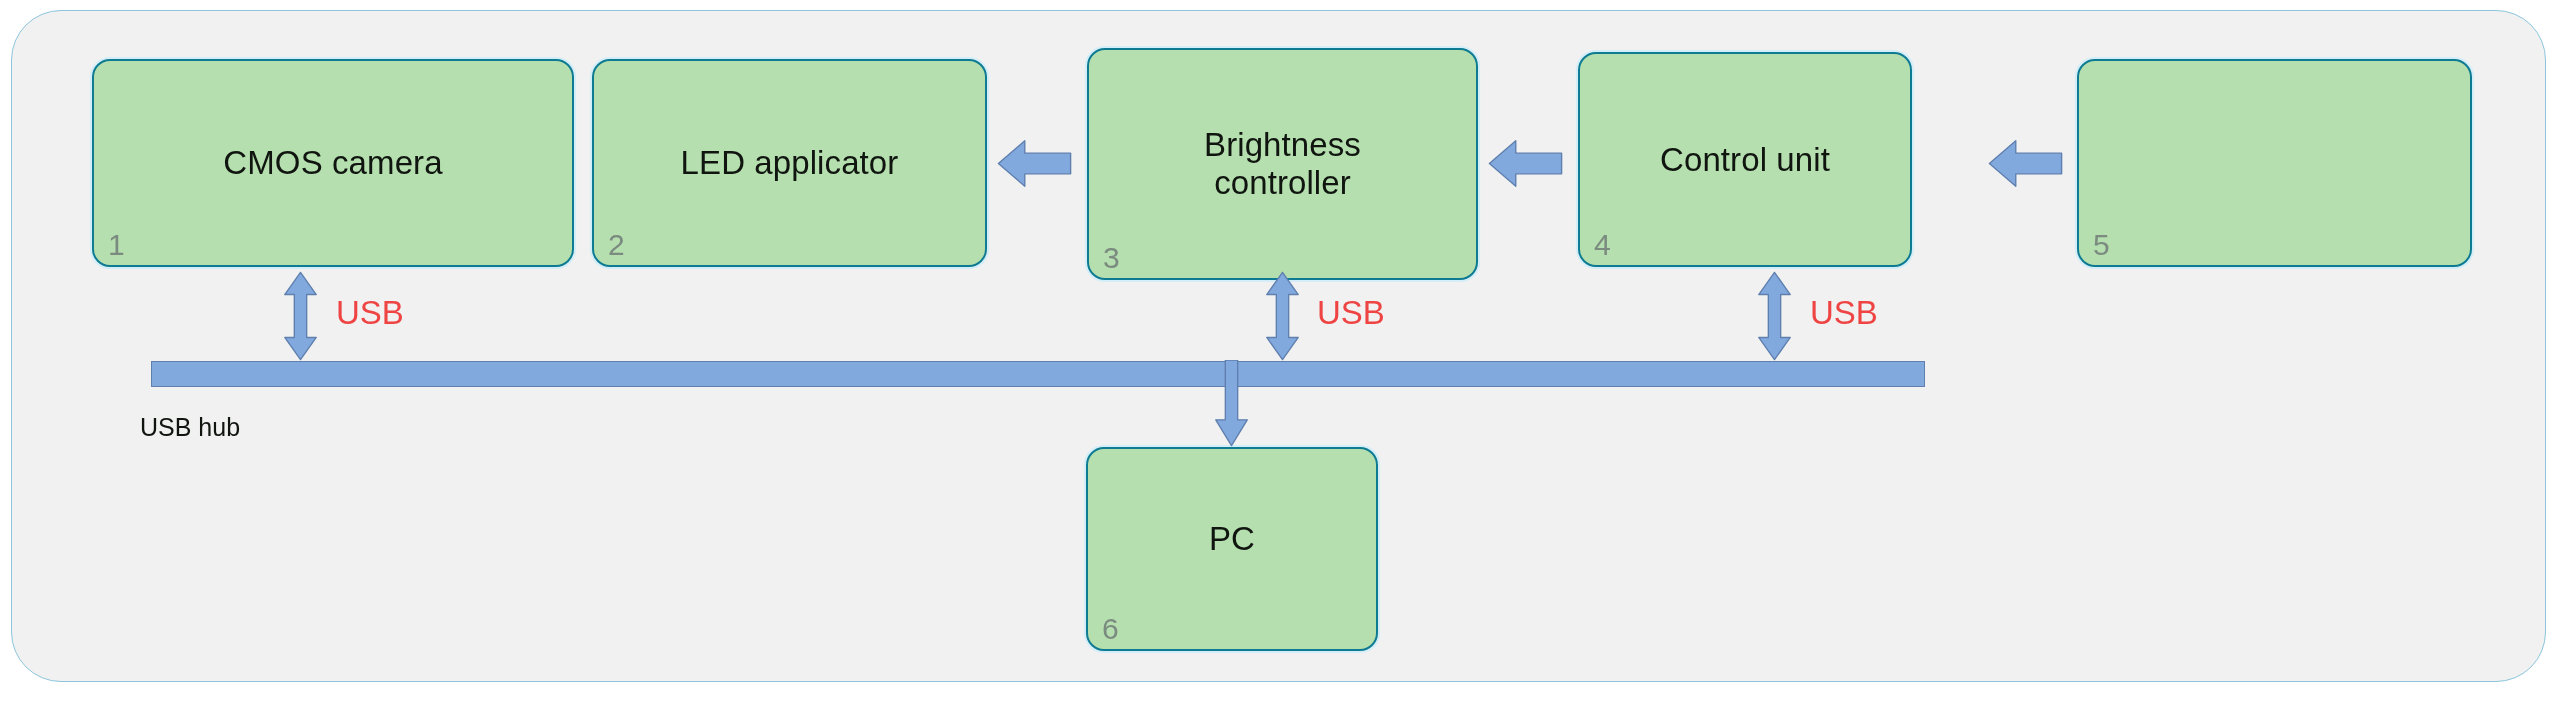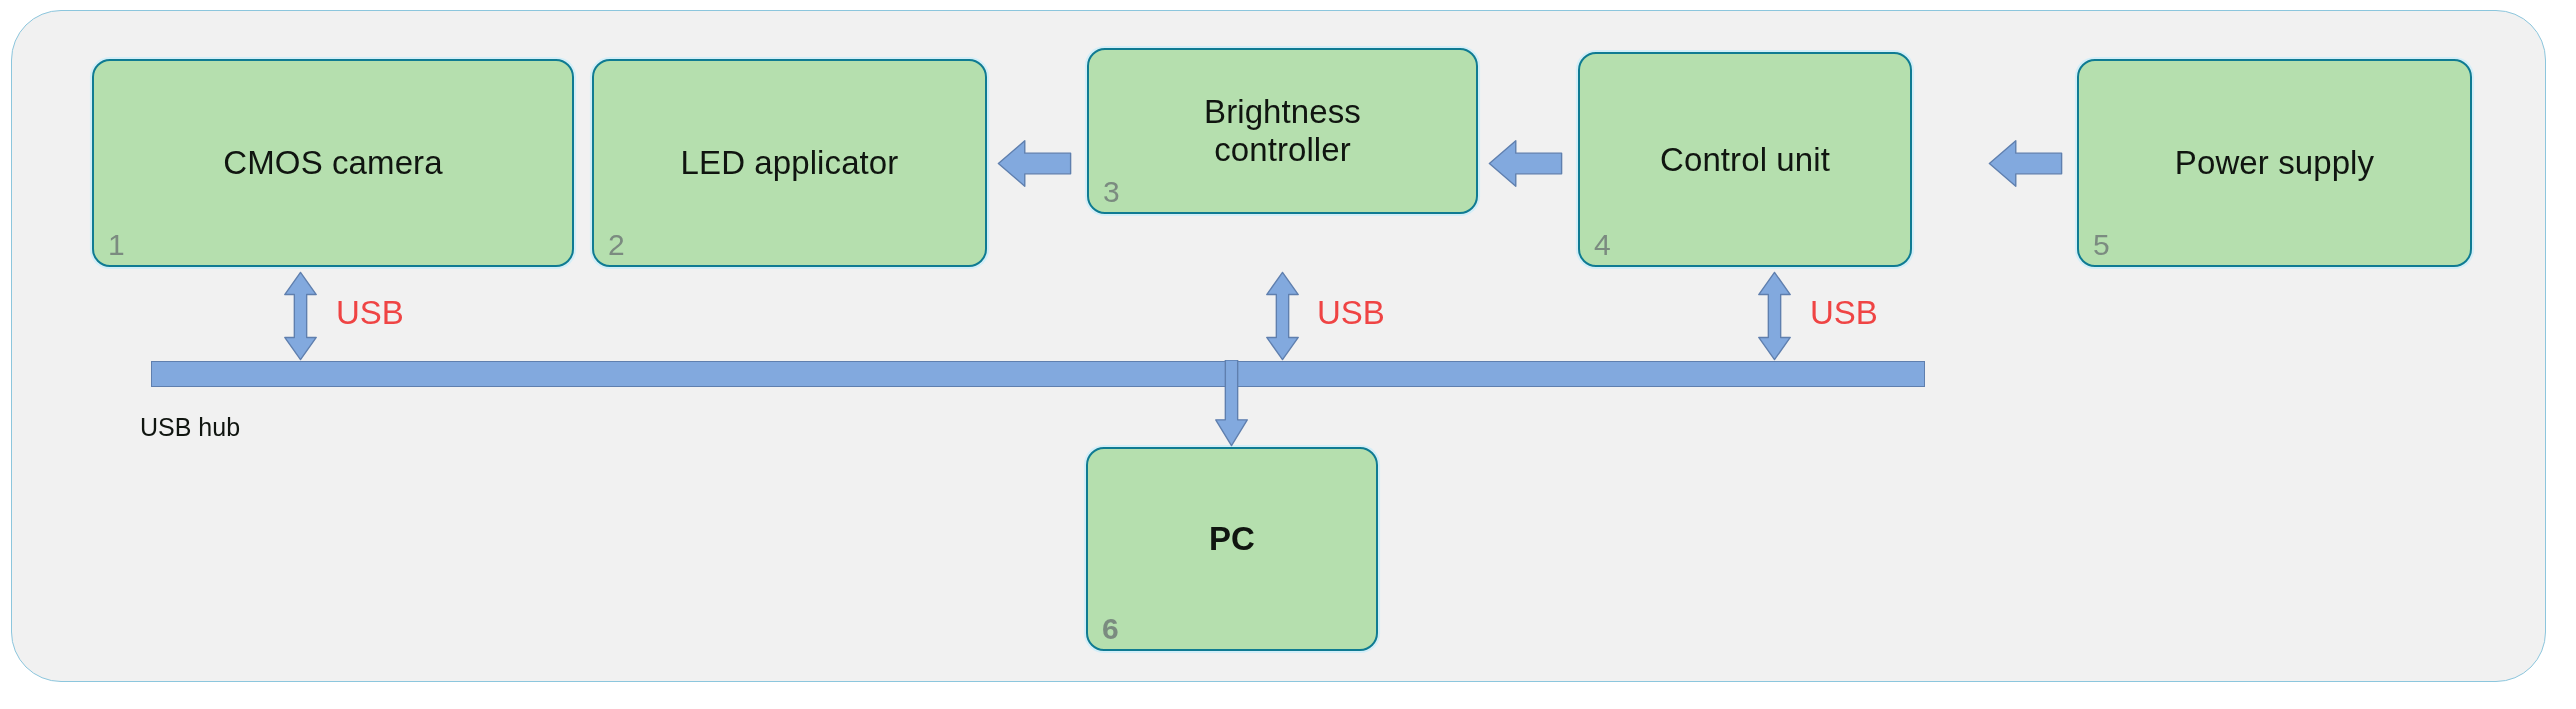--- a/index.html
+++ b/index.html
@@ -108,37 +108,36 @@
   <div class="component-box" style="left:92px; top:59px; width:482px; height:208px;">
     <div class="component-label">CMOS camera</div>
     <div class="component-index">1</div>
   </div>
 
   <div class="component-box" style="left:592px; top:59px; width:395px; height:208px;">
     <div class="component-label">LED applicator</div>
     <div class="component-index">2</div>
   </div>
 
-  <div class="component-box" style="left:1087px; top:48px; width:391px; height:166px;padding-left:20px;">
+  <div class="component-box" style="left:1087px; top:48px; width:391px; height:232px;padding-left:20px;">
     <div class="component-label">Brightness
 controller</div>
     <div class="component-index">3</div>
   </div>
 
   <div class="component-box" style="left:1578px; top:52px; width:334px; height:215px;">
     <div class="component-label">Control unit</div>
     <div class="component-index">4</div>
   </div>
 
   <div class="component-box" style="left:2077px; top:59px; width:395px; height:208px;">
-    <div class="component-label">Power supply</div>
     <div class="component-index">5</div>
   </div>
 
-  <div class="component-box" style="left:1086px; top:447px; width:292px; height:204px;font-weight:bold;">
+  <div class="component-box" style="left:1086px; top:447px; width:292px; height:204px;">
     <div class="component-label" style="top:45%;">PC</div>
     <div class="component-index">6</div>
   </div>
 
   <div class="arrow-left" style="left:997px; top:138px;">
     <svg viewBox="0 0 108 74" preserveAspectRatio="none">
       <path d="M2,37 L40,4 L40,22 L106,22 L106,52 L40,52 L40,70 Z" fill="#82a9de" stroke="#5f7fae" stroke-width="2" stroke-linejoin="round"></path>
     </svg>
   </div>
 

